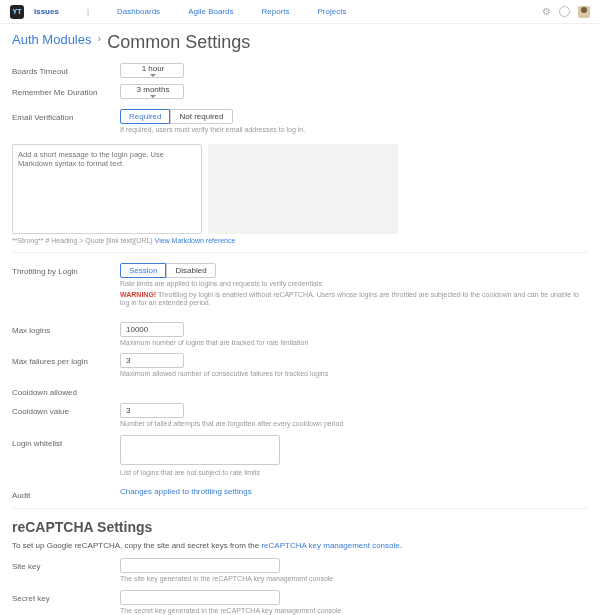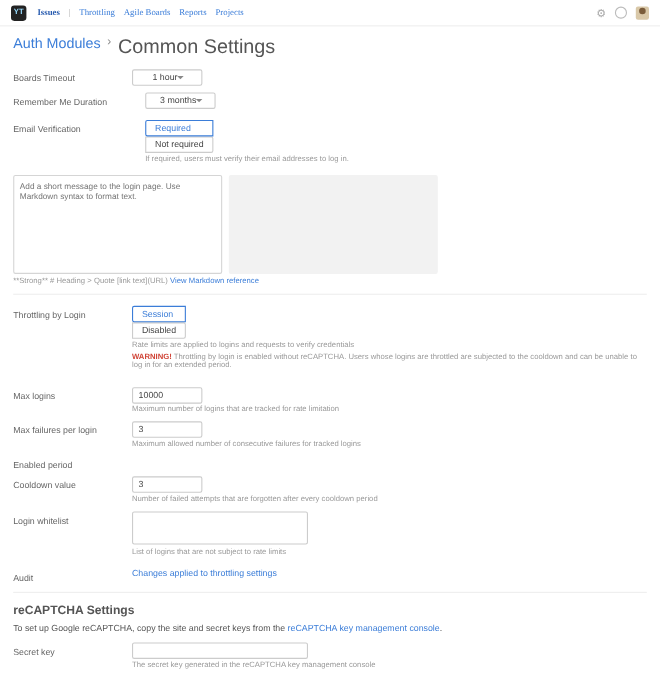--- a/index.html
+++ b/index.html
@@ -18,52 +18,53 @@
     border-bottom: 1px solid #eee;
   }
   .logo {
     width: 14px; height: 14px;
     background: #222;
     border-radius: 3px;
     margin-right: 10px;
     display: flex; align-items: center; justify-content: center;
     color: #9df; font-size: 7px; font-weight: bold;
   }
-  .nav { display: flex; gap: 8px; flex: 1; font-family: Liberation Serif, serif; }
+  .nav { display: flex; gap: 28px; flex: 1; }
   .nav a { color: #3b7dd8; text-decoration: none; font-size: 8px; cursor: pointer; }
   .nav .active { font-weight: 600; color: #2a5db0; }
   .nav-sep { color: #aaa; }
   .topbar-right { display: flex; gap: 8px; align-items: center; }
   .icon-circle { width: 11px; height: 11px; border: 1px solid #bbb; border-radius: 50%; }
   .gear { color: #aaa; font-size: 10px; }
   .avatar { width: 12px; height: 12px; background: #d9c8a8; border-radius: 2px; position: relative; }
   .avatar::after { content: ""; position: absolute; width: 6px; height: 6px; background: #7a5c3a; border-radius: 50%; top: 1px; left: 3px; }
 
   .page { padding: 8px 12px 12px 12px; }
   .breadcrumb { display: flex; gap: 6px; align-items: flex-start; margin-bottom: 10px; }
   .breadcrumb .main { color: #3b7dd8; font-size: 13px; font-weight: 400; }
   .breadcrumb .sep { color: #888; font-size: 11px; }
   .breadcrumb .sub { color: #555; font-size: 18px; font-weight: 400; }
 
   .form-row { display: flex; margin-bottom: 6px; }
-  .form-row.tall-gap { margin-bottom: 10px; gap: 12px; }
+  .form-row.tall-gap { margin-bottom: 10px; }
   .lbl { width: 108px; color: #666; font-size: 8px; padding-top: 4px; flex-shrink: 0; }
   .ctl { flex: 1; }
 
   .select {
-    display: inline-flex; align-items: center; justify-content: center;
+    display: inline-flex; align-items: center; justify-content: space-between;
     width: 64px; height: 15px;
     border: 1px solid #ccc; border-radius: 2px;
     padding: 0 4px 0 6px;
     font-size: 8px; color: #444; background: #fff;
     cursor: pointer;
+    flex-direction: column;
   }
   .chev-down { width: 0; height: 0; border-left: 3px solid transparent; border-right: 3px solid transparent; border-top: 3px solid #888; }
 
-  .btn-group { display: inline-flex; flex-direction: column; }
+  .btn-group { display: inline-flex; }
   .btn {
     height: 15px; padding: 0 8px;
     border: 1px solid #ccc;
     font-size: 8px; color: #444;
     display: inline-flex; align-items: center;
     background: #fff; cursor: pointer;
   }
   .btn:first-child { border-radius: 2px 0 0 2px; }
   .btn:last-child { border-radius: 0 2px 2px 0; border-left: none; }
   .btn.selected { color: #3b7dd8; border-color: #3b7dd8; position: relative; z-index: 1; }
@@ -100,33 +101,33 @@
     border: 1px solid #ccc; border-radius: 2px;
     padding: 4px; font-size: 8px; color: #444; resize: none;
   }
   input.key {
     width: 160px; height: 15px;
     border: 1px solid #ccc; border-radius: 2px;
     padding: 0 5px; font-size: 8px; color: #444;
   }
 
   .link { color: #3b7dd8; font-size: 8px; cursor: pointer; }
-  .section-head { color: #555; font-size: 11px; font-weight: 600; margin-bottom: 6px; }
+  .section-head { color: #555; font-size: 14px; font-weight: 600; margin-bottom: 6px; }
   .prose { font-size: 8px; color: #555; margin-bottom: 8px; }
   .prose a { color: #3b7dd8; text-decoration: none; text-align: center; }
 </style>
 </head>
 <body>
 
 <div class="topbar">
   <div class="logo">YT</div>
   <nav class="nav">
     <a class="active">Issues</a>
     <span class="nav-sep">|</span>
-    <a>Throttling</a>
+    <a>Dashboards</a>
     <a>Agile Boards</a>
     <a>Reports</a>
     <a>Projects</a>
   </nav>
   <div class="topbar-right">
     <span class="gear">⚙</span>
     <span class="icon-circle"></span>
     <span class="avatar"></span>
   </div>
 </div>
@@ -211,21 +212,21 @@
 
   <div class="form-row">
     <div class="lbl">Max failures per login</div>
     <div class="ctl">
       <input class="txt" type="text" value="3" style="">
       <div class="hint">Maximum allowed number of consecutive failures for tracked logins</div>
     </div>
   </div>
 
   <div class="form-row">
-    <div class="lbl">Enabled period</div>
+    <div class="lbl">Cooldown allowed</div>
   </div>
 
   <div class="form-row">
     <div class="lbl">Cooldown value</div>
     <div class="ctl">
       <input class="txt" type="text" value="3" style="">
       <div class="hint">Number of failed attempts that are forgotten after every cooldown period</div>
     </div>
   </div>
 
@@ -247,28 +248,28 @@
   </div>
 
   <div class="section-sep"></div>
 
   <div class="section-head">reCAPTCHA Settings</div>
   <div class="prose">
     <span>To set up Google reCAPTCHA, copy the site and secret keys from the </span><a>reCAPTCHA key management console</a><span>.</span>
   </div>
 
   <div class="form-row">
+    <div class="lbl">Site key</div>
+    <div class="ctl">
+      <input class="key" type="text" style="">
+      <div class="hint">The site key generated in the reCAPTCHA key management console</div>
+    </div>
+  </div>
+
+  <div class="form-row">
     <div class="lbl">Secret key</div>
     <div class="ctl">
       <input class="key" type="text" style="">
       <div class="hint">The secret key generated in the reCAPTCHA key management console</div>
     </div>
   </div>
 
-  <div class="form-row">
-    <div class="lbl">Site key</div>
-    <div class="ctl">
-      <input class="key" type="text" style="">
-      <div class="hint">The site key generated in the reCAPTCHA key management console</div>
-    </div>
-  </div>
-
 </div>
 
 </body></html>

